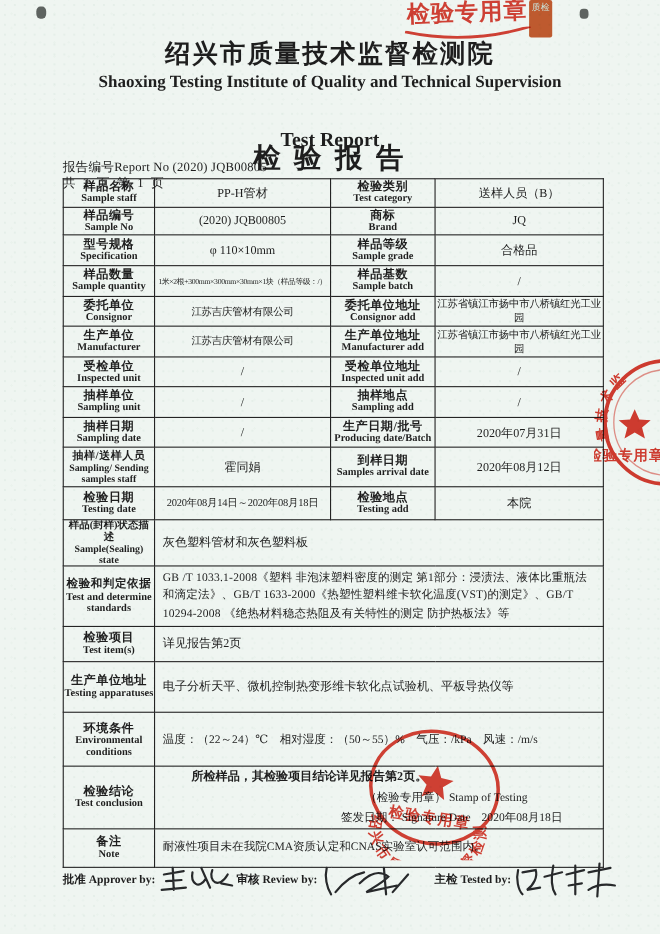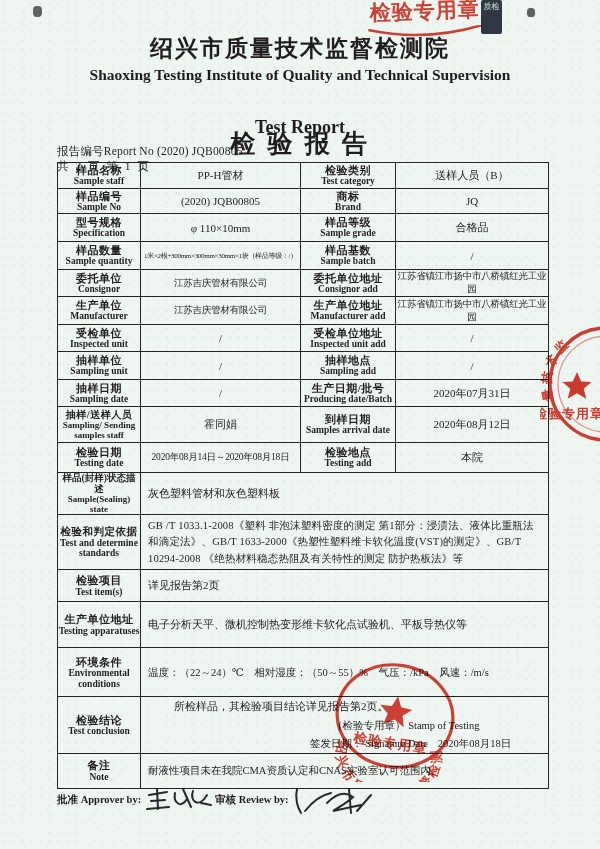--- a/index.html
+++ b/index.html
@@ -21,31 +21,31 @@
   table.rpt td{border:1px solid #242424;padding:0;vertical-align:middle;overflow:hidden;}
   td.lbl{text-align:center;line-height:1.12;padding:1px 1px;}
   td.lbl .cn{font-size:11px;font-weight:700;letter-spacing:.5px;}
   td.lbl .cn.sm{font-size:9.5px;letter-spacing:0;}
   td.lbl .en{font-size:9.5px;font-weight:700;}
   td.val{text-align:center;font-size:11px;padding:0 2px;}
   td.val.small{font-size:9.5px;letter-spacing:-.2px;}
   td.val.tiny{font-size:7px;letter-spacing:-.3px;}
   td.val.wide{text-align:left;padding:2px 7px;font-size:11px;line-height:1.45;}
   td.val.std{font-size:10.5px;line-height:1.55;letter-spacing:.2px;}
-  .concl-l1{text-indent:26px;}
+  .concl-l1{text-indent:26px;font-weight:bold;}
   .concl-l2{margin-top:3px;padding-left:184px;font-size:10.5px;}
   .concl-l3{margin-top:2px;padding-left:162px;font-size:10.5px;}
   .concl-l3 .dt{margin-left:10px;}
   .footer-lbl{font-size:10.5px;font-weight:700;white-space:nowrap;}
   .siggroup{position:absolute;top:793px;display:flex;align-items:flex-start;}
   .sig-svg{margin:-10px 0 0 2px;}
   .stamp{mix-blend-mode:multiply;}
   .top-stamp{top:-3px;left:360px;width:130px;color:#d8281b;opacity:.88;transform:rotate(-2deg);text-align:center;mix-blend-mode:multiply;}
   .top-stamp .t{font-size:21px;font-weight:700;letter-spacing:1px;white-space:nowrap;}
-  .top-badge{top:0;left:481px;width:21px;height:34px;background:#0f172a;opacity:.85;border-radius:2px;mix-blend-mode:multiply;
+  .top-badge{top:0;left:481px;width:21px;height:34px;background:#c2410c;opacity:.85;border-radius:2px;mix-blend-mode:multiply;
     color:#cfe8e2;font-size:8px;line-height:1.1;text-align:center;padding-top:3px;box-sizing:border-box;}
   .speck{position:absolute;background:#3a3f3c;border-radius:40%;opacity:.8;}
 </style>
 </head>
 <body>
 
 <div class="page">
 
   <div class="speck" style="left:33px;top:6px;width:9px;height:11px;"></div>
   <div class="speck" style="left:527px;top:8px;width:8px;height:9px;"></div>
@@ -311,14 +311,24 @@
   </div>
   <div class="siggroup" style="left:215px;">
     <span class="footer-lbl">审核  Review by:</span>
     <svg class="sig-svg" width="84" height="36" viewBox="0 0 84 36">
       <g fill="none" stroke="#27292b" stroke-width="2" stroke-linecap="round">
         <path d="M6,6 C4,14 6,24 10,30 M14,28 C22,18 30,12 40,10"></path>
         <path d="M36,20 C46,10 54,8 62,14 C56,20 48,24 42,28 L70,22 M58,6 L60,30 M66,28 L80,12"></path>
       </g>
     </svg>
   </div>
+  <div class="siggroup" style="left:395px;">
+    <span class="footer-lbl">主检  Tested by:</span>
+    <svg class="sig-svg" width="96" height="36" viewBox="0 0 96 36">
+      <g fill="none" stroke="#27292b" stroke-width="2" stroke-linecap="round">
+        <path d="M4,8 C2,16 4,26 8,30 M8,10 L20,8 C22,14 18,22 12,26 L24,24"></path>
+        <path d="M28,14 L44,10 M36,4 C34,14 34,24 38,30 M48,12 L64,8 M56,4 L56,30 M50,22 L62,20"></path>
+        <path d="M68,10 L88,6 M78,2 L76,32 M68,26 C74,22 82,20 92,22"></path>
+      </g>
+    </svg>
+  </div>
 
 </div>
 
 </body></html>

